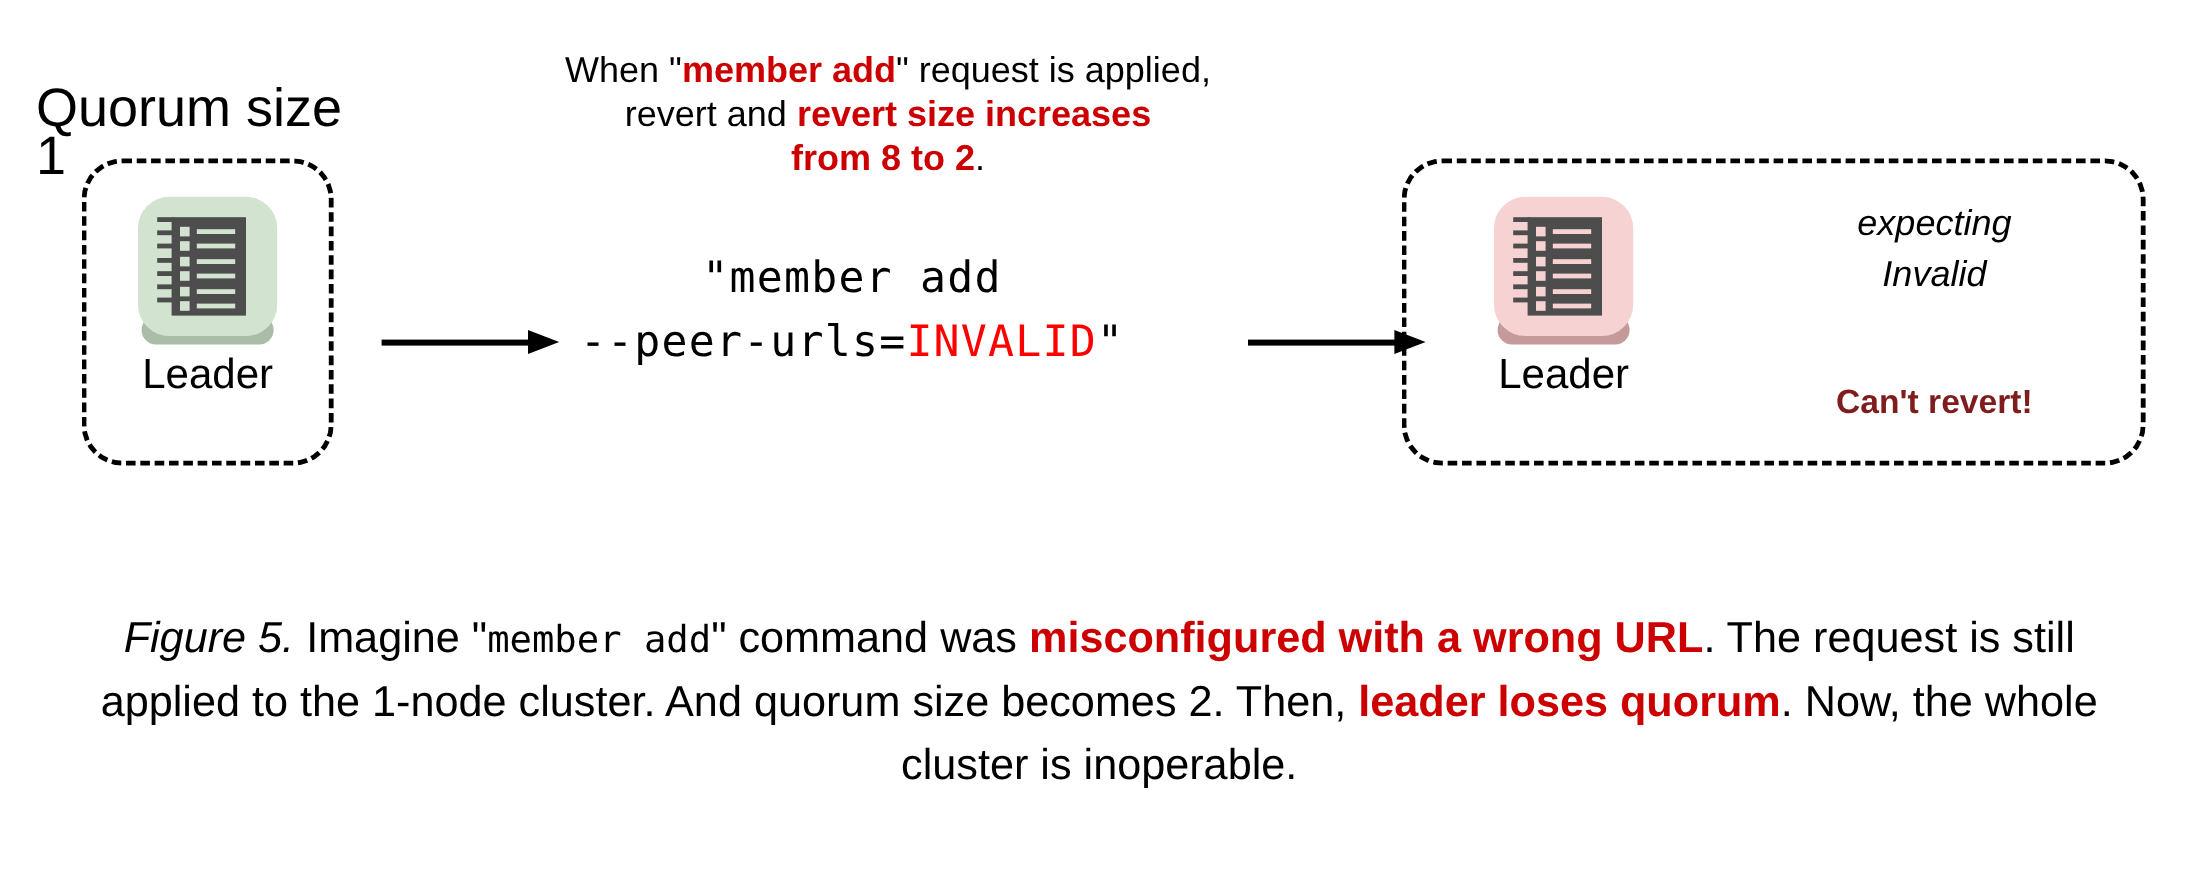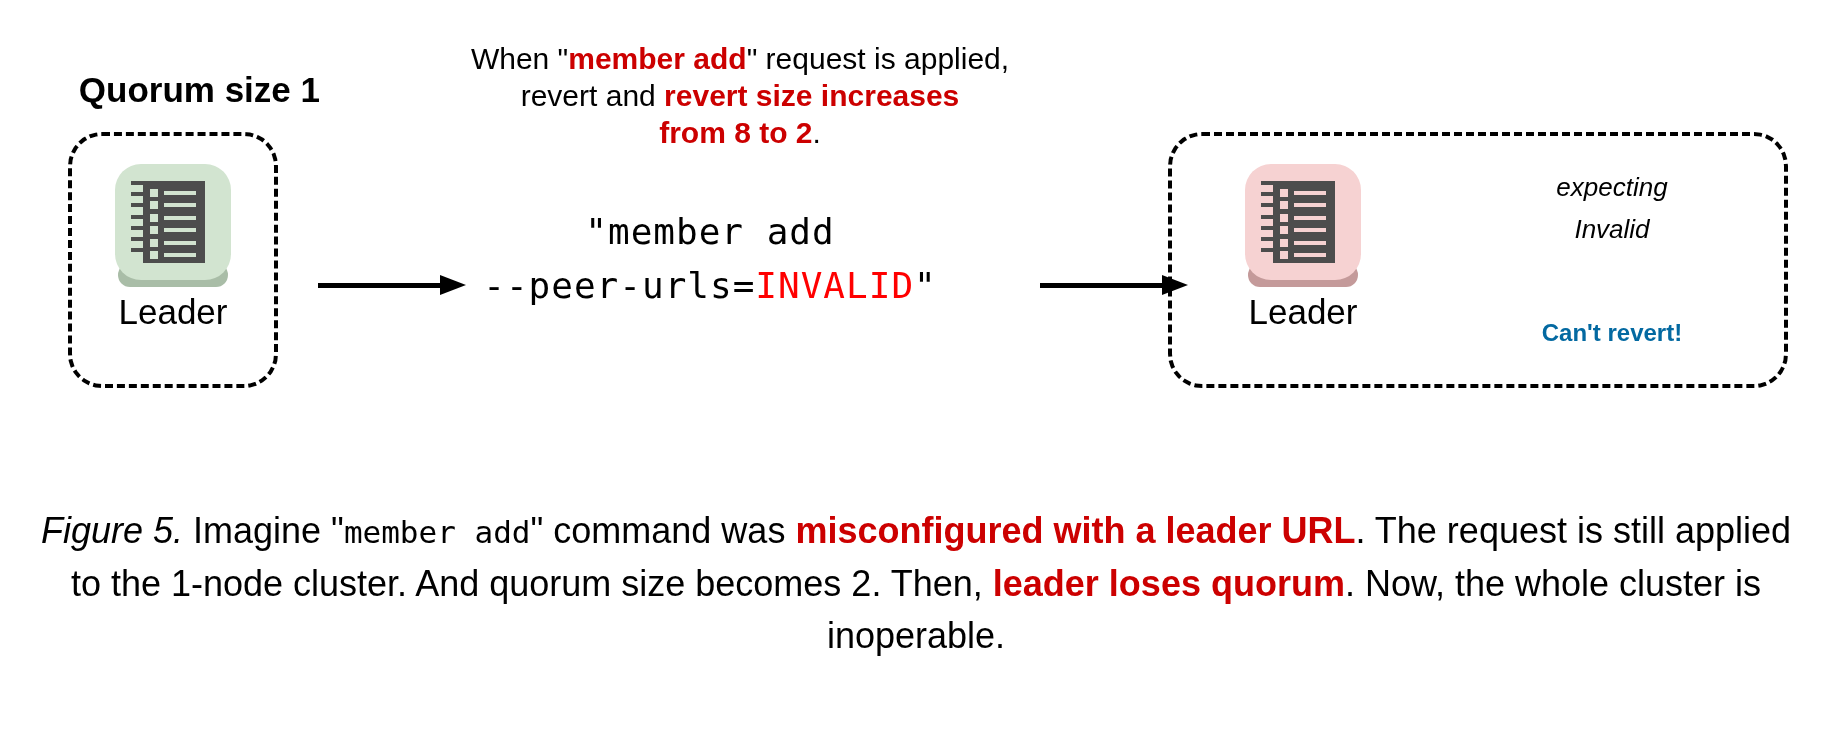--- a/index.html
+++ b/index.html
@@ -8,21 +8,21 @@
 
   
   .annotation{
     position:absolute;left:400px;top:40px;width:680px;
     text-align:center;font-size:30px;line-height:37px;font-weight:400;
   }
   .annotation .em{color:#cc0000;font-weight:bold;}
 
   
   .quorum-label{
-    position:absolute;font-size:35px;line-height:40px;font-weight:700;text-align:right;
+    position:absolute;font-size:45px;line-height:40px;font-weight:400;text-align:left;
   }
   .cluster{
     position:absolute;border:4px dashed #000;border-radius:34px;
     box-sizing:border-box;
   }
   .node{position:absolute;text-align:center;}
   .tile{
     position:relative;width:116px;height:116px;border-radius:26px;margin:0 auto;
   }
   .tile .shadow{
@@ -40,24 +40,24 @@
   .server .row{
     position:relative;height:11px;margin:0 0 1.5px 0;display:flex;align-items:center;
   }
   .server .sq{width:8px;height:8px;margin-left:7px;}
   .server .ln{height:4px;margin-left:6px;width:32px;}
   .tabs{position:absolute;z-index:2;left:16px;top:17px;width:14px;height:82px;}
   .tabs i{display:block;height:4px;background:#4d4d4d;margin-bottom:7.2px;width:14px;}
   .node-label{font-size:35px;line-height:40px;margin-top:12px;}
 
   .expect{
-    position:absolute;text-align:center;font-style:italic;font-size:26px;line-height:42px;
+    position:absolute;text-align:center;font-style:italic;font-size:30px;line-height:42px;
   }
   .cant{
-    position:absolute;text-align:center;font-size:24px;font-weight:bold;color:#0369a1;
+    position:absolute;text-align:center;font-size:28px;font-weight:bold;color:#7f1d1d;
   }
 
   
   .arrow{position:absolute;height:20px;}
   .arrow .shaft{position:absolute;left:0;top:8px;height:5px;background:#000;}
   .arrow .head{
     position:absolute;top:0;width:0;height:0;
     border-top:10px solid transparent;border-bottom:10px solid transparent;
     border-left:26px solid #000;
   }
@@ -205,16 +205,16 @@
 
     <div class="expect" style="left:290px;top:30px;width:300px;">
       <div>expecting</div>
       <div>Invalid</div>
     </div>
 
     <div class="cant" style="left:290px;top:183px;width:300px;">Can't revert!</div>
   </div>
 
   <div class="caption">
-    <span class="figno">Figure 5.</span><span> Imagine "</span><span class="mono">member add</span><span>" command was </span><span class="em">misconfigured with a leader URL</span><span>. The request is still applied to the 1-node cluster. And quorum size becomes 2. Then, </span><span class="em">leader loses quorum</span><span>. Now, the whole cluster is inoperable.</span>
+    <span class="figno">Figure 5.</span><span> Imagine "</span><span class="mono">member add</span><span>" command was </span><span class="em">misconfigured with a wrong URL</span><span>. The request is still applied to the 1-node cluster. And quorum size becomes 2. Then, </span><span class="em">leader loses quorum</span><span>. Now, the whole cluster is inoperable.</span>
   </div>
 
 </div>
 
 </body></html>

